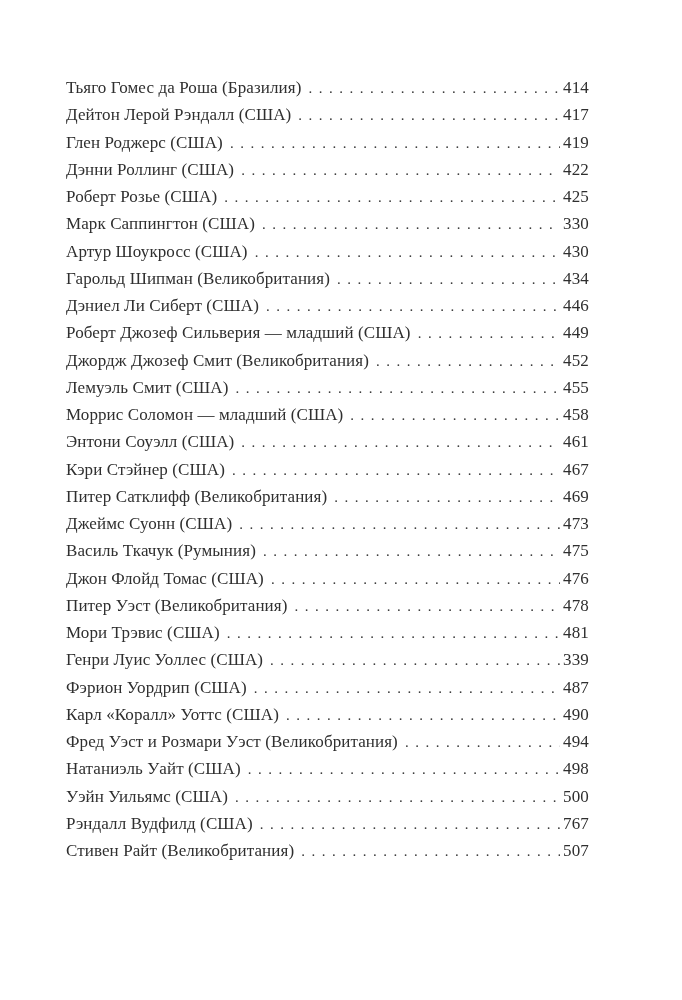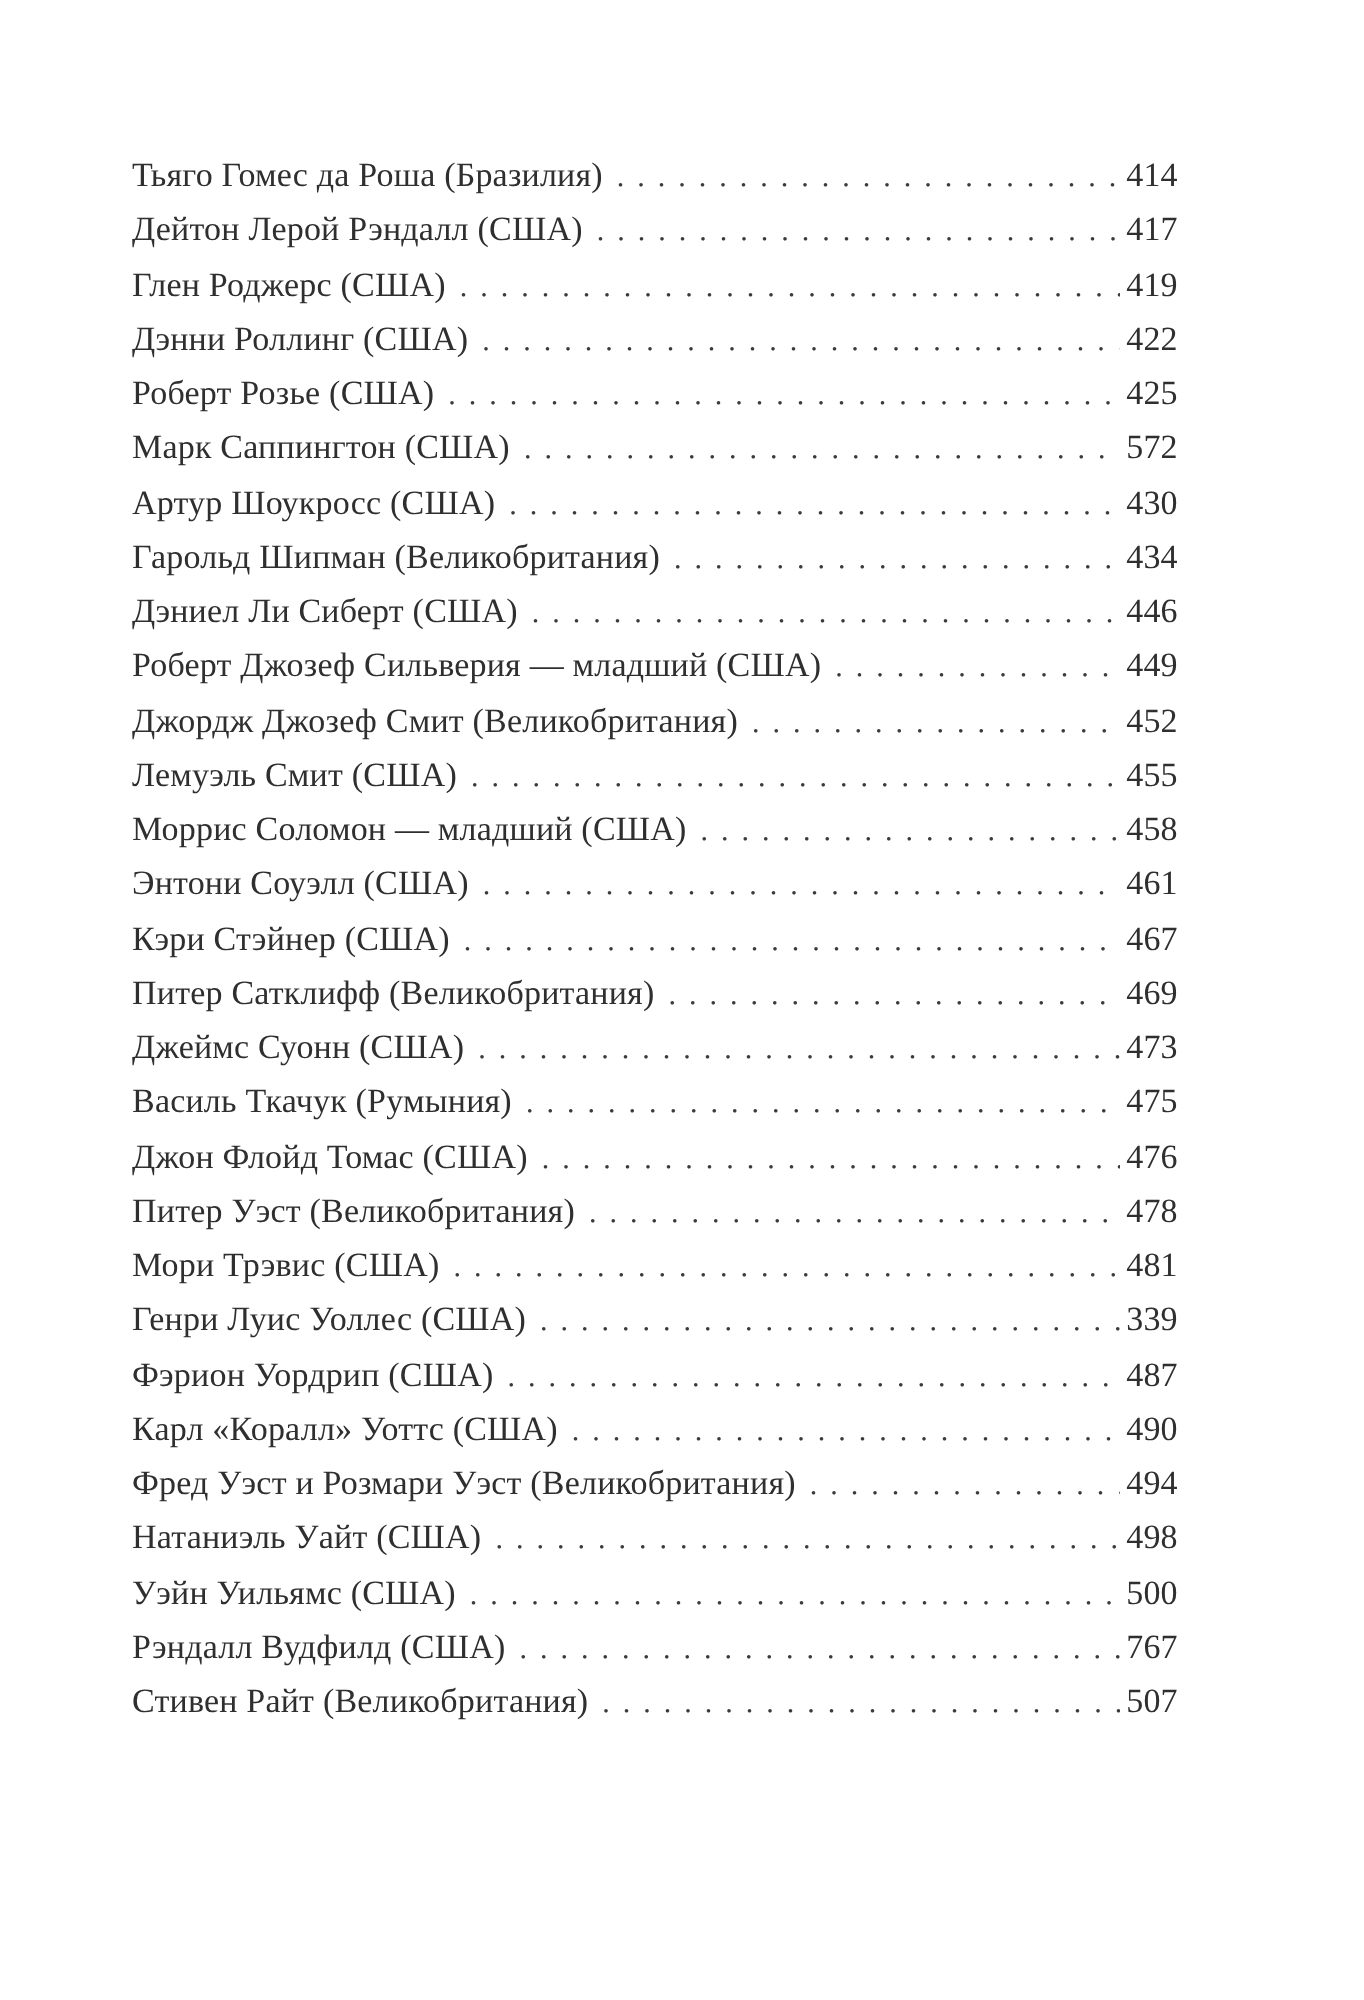--- a/index.html
+++ b/index.html
@@ -91,21 +91,21 @@
 
   <div class="toc-row">
     <span class="toc-title">Роберт Розье (США)</span>
     <span class="toc-leader"></span>
     <span class="toc-page">425</span>
   </div>
 
   <div class="toc-row">
     <span class="toc-title">Марк Саппингтон (США)</span>
     <span class="toc-leader"></span>
-    <span class="toc-page">572</span>
+    <span class="toc-page">330</span>
   </div>
 
   <div class="toc-row">
     <span class="toc-title">Артур Шоукросс (США)</span>
     <span class="toc-leader"></span>
     <span class="toc-page">430</span>
   </div>
 
   <div class="toc-row">
     <span class="toc-title">Гарольд Шипман (Великобритания)</span>

